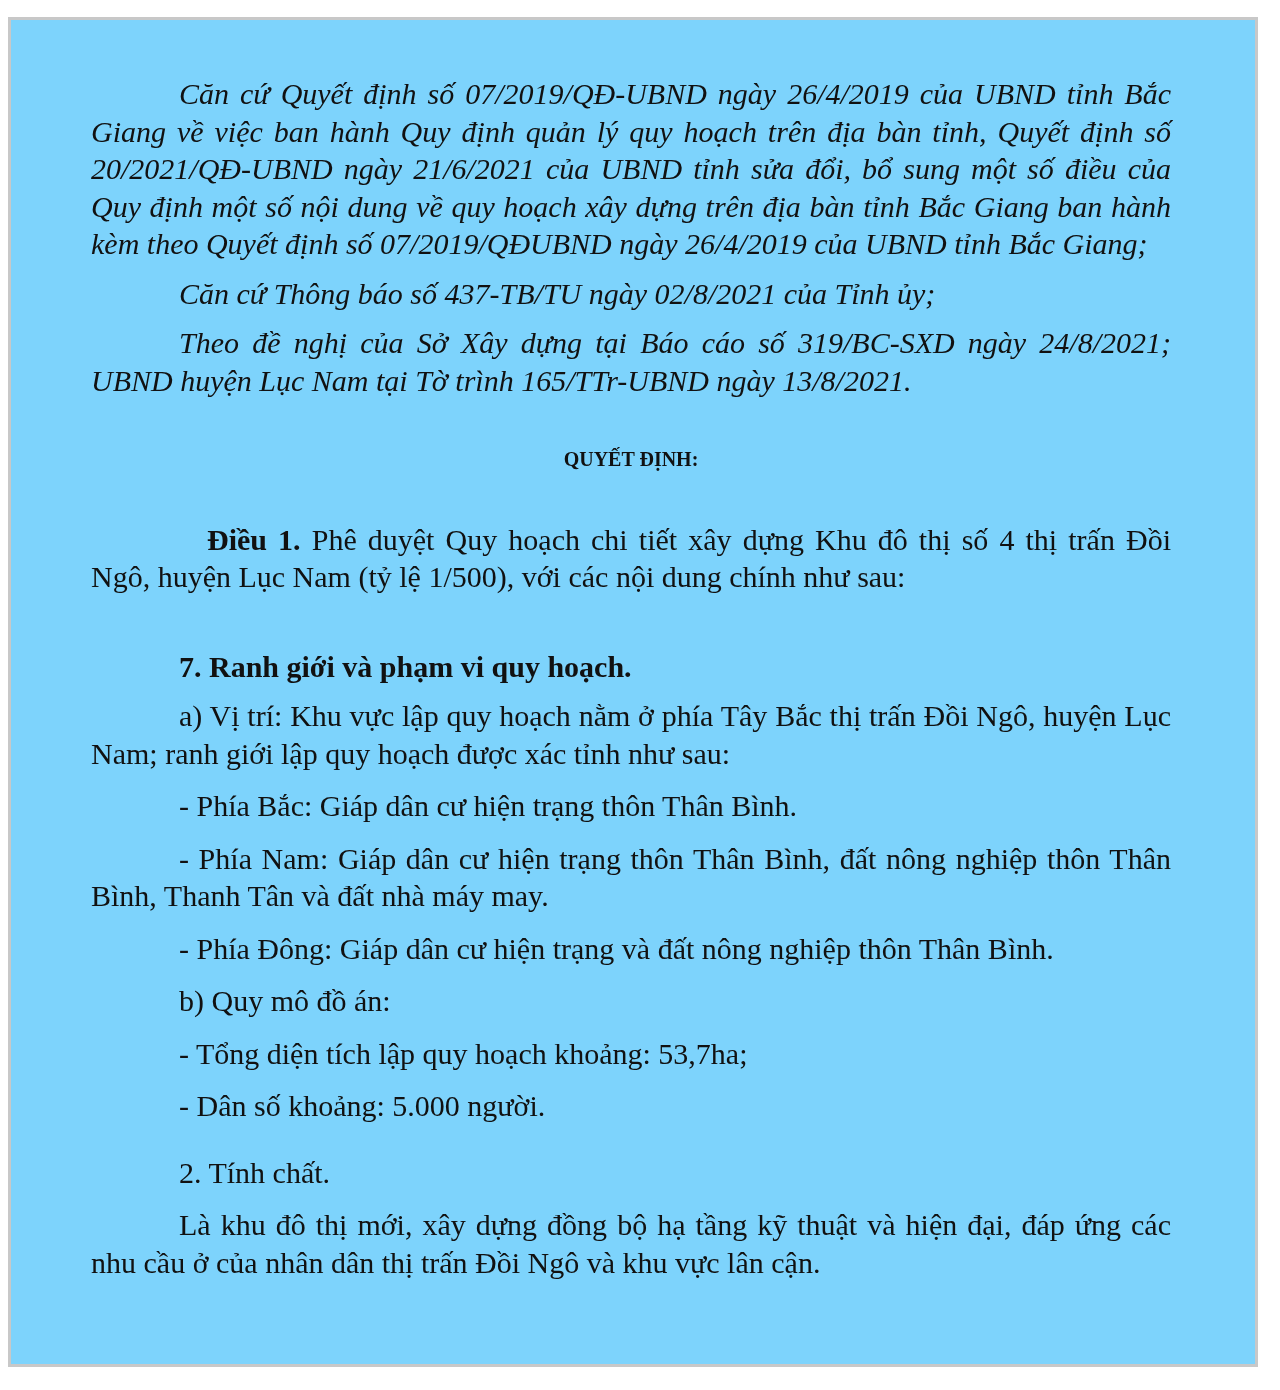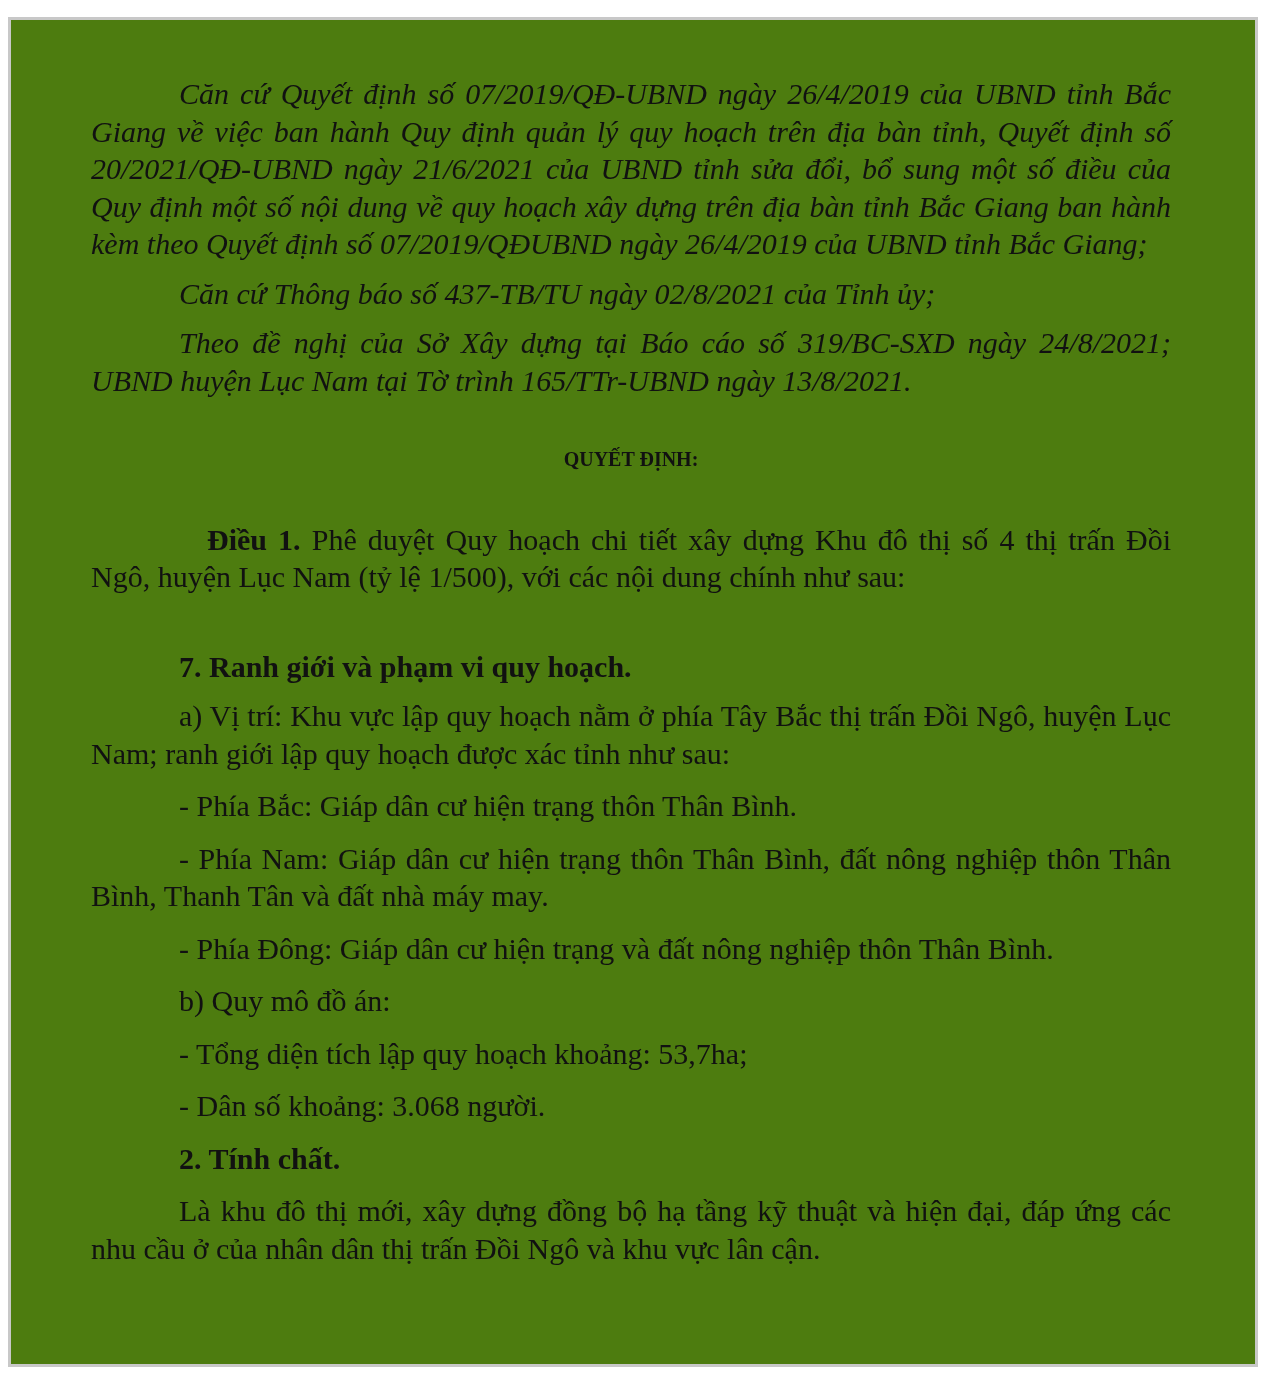--- a/index.html
+++ b/index.html
@@ -16,21 +16,21 @@
       color: #111111;
     }
     .frame {
       position: absolute;
       left: 8px;
       top: 17px;
       width: 1250px;
       height: 1350px;
       border: 3px solid #c8c8c8;
       box-sizing: border-box;
-      background: #4d7c0f;
+      background: #7dd3fc;
     }
     .content {
       position: absolute;
       left: 80px;
       top: 55px;
       width: 1080px;
     }
     p {
       margin: 0;
       font-size: 30px;
@@ -51,22 +51,22 @@
     }
     .dieu {
       margin-top: 42px;
     }
     .bold { font-weight: bold; margin-left: 28px; }
     .section-head {
       font-weight: bold;
       margin-top: 52px;
     }
     .section-head2 {
-      font-weight: bold;
-      margin-top: 15px;
+      font-weight: normal;
+      margin-top: 29px;
     }
     .li {
       margin-top: 15px;
     }
   </style>
 </head>
 <body>
 
 <div class="frame">
   <div class="content">
@@ -83,19 +83,19 @@
 
     <p class="section-head">7. Ranh giới và phạm vi quy hoạch.</p>
     <p class="gap-s">a) Vị trí: Khu vực lập quy hoạch nằm ở phía Tây Bắc thị trấn Đồi Ngô, huyện Lục Nam; ranh giới lập quy hoạch được xác tỉnh như sau:</p>
 
     <p class="li">- Phía Bắc: Giáp dân cư hiện trạng thôn Thân Bình.</p>
     <p class="li">- Phía Nam: Giáp dân cư hiện trạng thôn Thân Bình, đất nông nghiệp thôn Thân Bình, Thanh Tân và đất nhà máy may.</p>
     <p class="li">- Phía Đông: Giáp dân cư hiện trạng và đất nông nghiệp thôn Thân Bình.</p>
 
     <p class="li">b) Quy mô đồ án:</p>
     <p class="li">- Tổng diện tích lập quy hoạch khoảng: 53,7ha;</p>
-    <p class="li">- Dân số khoảng: 3.068 người.</p>
+    <p class="li">- Dân số khoảng: 5.000 người.</p>
 
     <p class="section-head2">2. Tính chất.</p>
     <p class="li">Là khu đô thị mới, xây dựng đồng bộ hạ tầng kỹ thuật và hiện đại, đáp ứng các nhu cầu ở của nhân dân thị trấn Đồi Ngô và khu vực lân cận.</p>
 
   </div>
 </div>
 
 </body></html>

